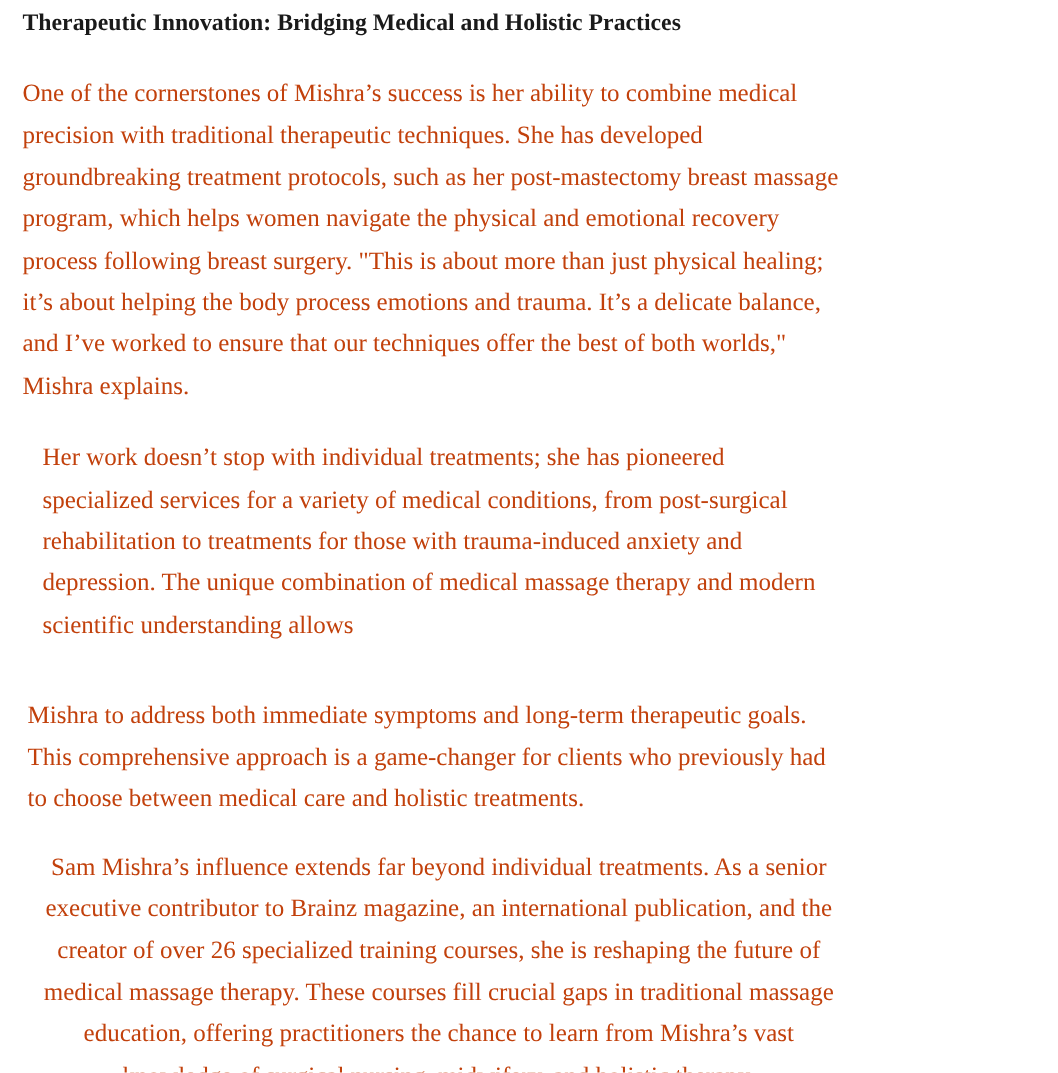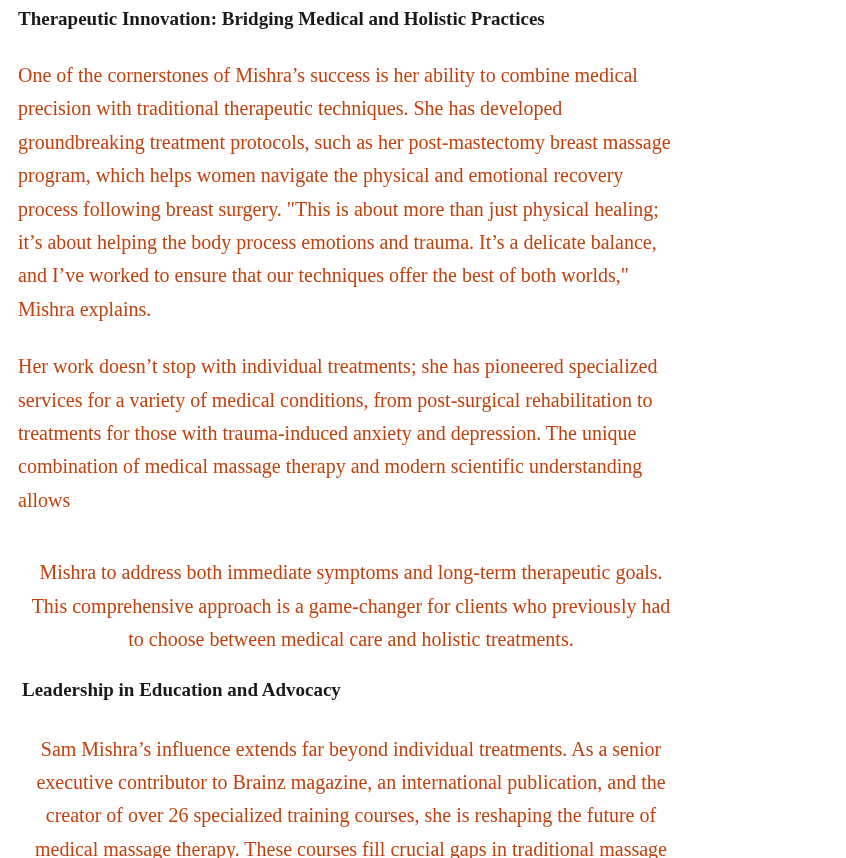--- a/index.html
+++ b/index.html
@@ -30,40 +30,39 @@
   }
   .para {
     font-size: 20px;
     line-height: 33.4px;
     margin: 0;
     color: #c2410c;
   }
   
   .block-a .heading { margin: 7px 0 28px 0; }
   .block-a .para-1  { margin: 0 0 24px 0; }
-  .block-a .para-2  { margin: 0; }
+  .block-a .para-2  { margin: 16px; }
   
   .block-b {
     margin-top: 39px;
     padding-left: 4px;
   }
-  .block-b .para-3  { margin: 0 0 21px 0; text-align: center; }
+  .block-b .para-3  { margin: 0 0 21px 0; }
   .block-b .heading { margin: 0 0 31px 0; }
   .block-b .para-4  { margin: 0; text-align: center; }
 </style>
 </head>
 <body>
 
 <main class="article">
 
   <section class="block-a">
     <h2 class="heading">Therapeutic Innovation: Bridging Medical and Holistic Practices</h2>
     <p class="para para-1">One of the cornerstones of Mishra’s success is her ability to combine medical precision with traditional therapeutic techniques. She has developed groundbreaking treatment protocols, such as her post-mastectomy breast massage program, which helps women navigate the physical and emotional recovery process following breast surgery. "This is about more than just physical healing; it’s about helping the body process emotions and trauma. It’s a delicate balance, and I’ve worked to ensure that our techniques offer the best of both worlds," Mishra explains.</p>
     <p class="para para-2">Her work doesn’t stop with individual treatments; she has pioneered specialized services for a variety of medical conditions, from post-surgical rehabilitation to treatments for those with trauma-induced anxiety and depression. The unique combination of medical massage therapy and modern scientific understanding allows</p>
   </section>
 
   <section class="block-b">
     <p class="para para-3">Mishra to address both immediate symptoms and long-term therapeutic goals. This comprehensive approach is a game-changer for clients who previously had to choose between medical care and holistic treatments.</p>
-    <h2 class="heading">Leadership in Education and Advocacy</h2>
     <p class="para para-4">Sam Mishra’s influence extends far beyond individual treatments. As a senior executive contributor to Brainz magazine, an international publication, and the creator of over 26 specialized training courses, she is reshaping the future of medical massage therapy. These courses fill crucial gaps in traditional massage education, offering practitioners the chance to learn from Mishra’s vast knowledge of surgical nursing, midwifery, and holistic therapy.</p>
   </section>
 
 </main>
 
 </body></html>

